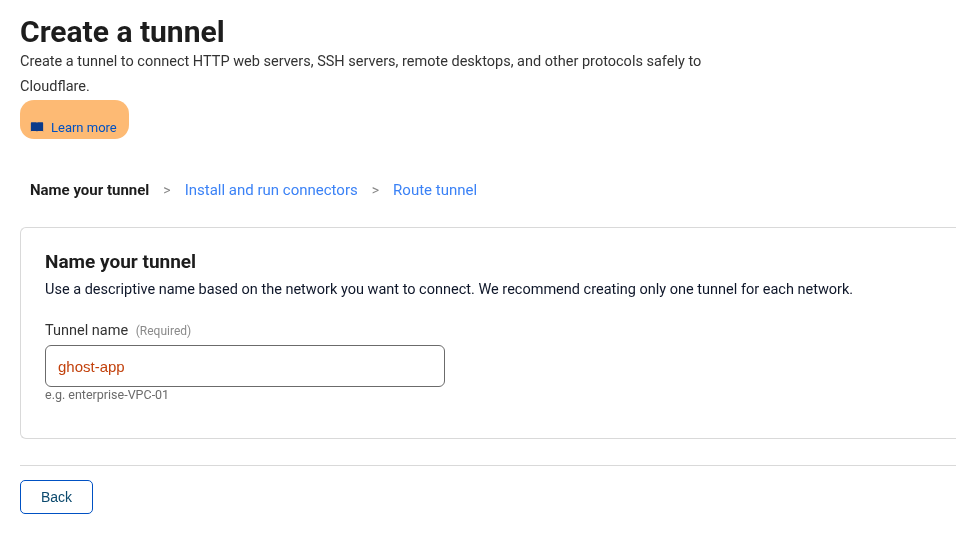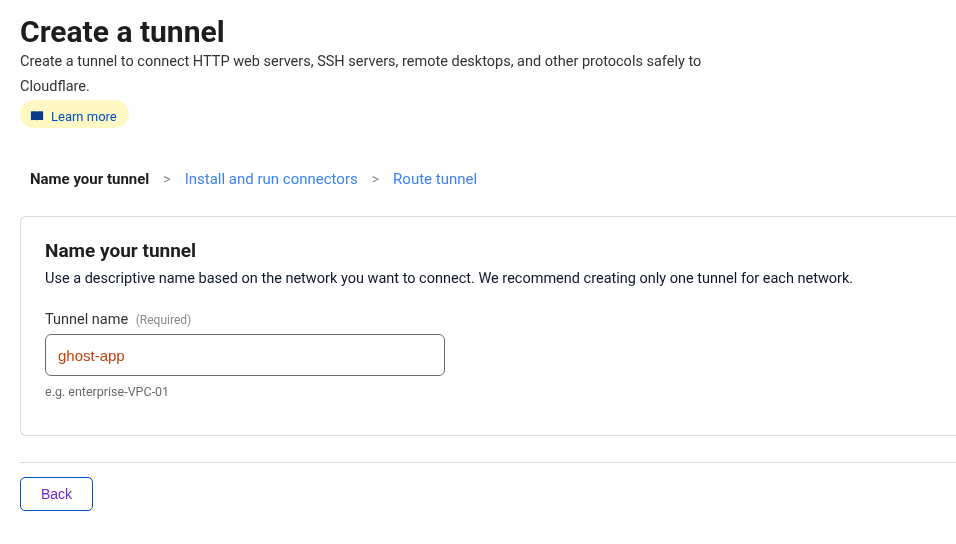--- a/index.html
+++ b/index.html
@@ -20,24 +20,24 @@
     .subtitle {
       font-size: 14.5px;
       color: #333;
       line-height: 1.75;
       max-width: 740px;
     }
     .learn-more-pill {
       display: inline-flex;
       align-items: center;
       gap: 7px;
-      background: #fef9c3;
+      background: #fdba74;
       color: #0051c3;
       font-size: 13px;
-      padding: 9px 12px 4px 10px;
+      padding: 20px 12px 4px 10px;
       border-radius: 14px;
       cursor: pointer;
       line-height: 1.2;
     }
     .learn-more-pill .icon {
       display: inline-flex;
       color: #0b3a8a;
     }
     .steps {
       margin-top: 42px;
@@ -86,40 +86,40 @@
       border: 1px solid #6b6b6b;
       border-radius: 6px;
       padding: 0 12px;
       font-size: 15px;
       color: #c2410c;
       outline: none;
     }
     .hint {
       font-size: 12.5px;
       color: #6b6b6b;
-      margin-top: 8px;
+      margin-top: 0;
     }
     .divider {
       margin-top: 26px;
       border: none;
       border-top: 1px solid #d9d9d9;
       width: 100%;
     }
     .footer {
       margin-top: 14px;
     }
     .back-btn {
       display: inline-flex;
       align-items: center;
       justify-content: center;
       height: 34px;
       padding: 0 20px;
       border: 1px solid #0051c3;
       background: #fff;
-      color: #6d28d9;
+      color: #0c4a6e;
       font-size: 14px;
       border-radius: 5px;
       cursor: pointer;
     }
   </style>
 </head>
 <body>
 
 
 

